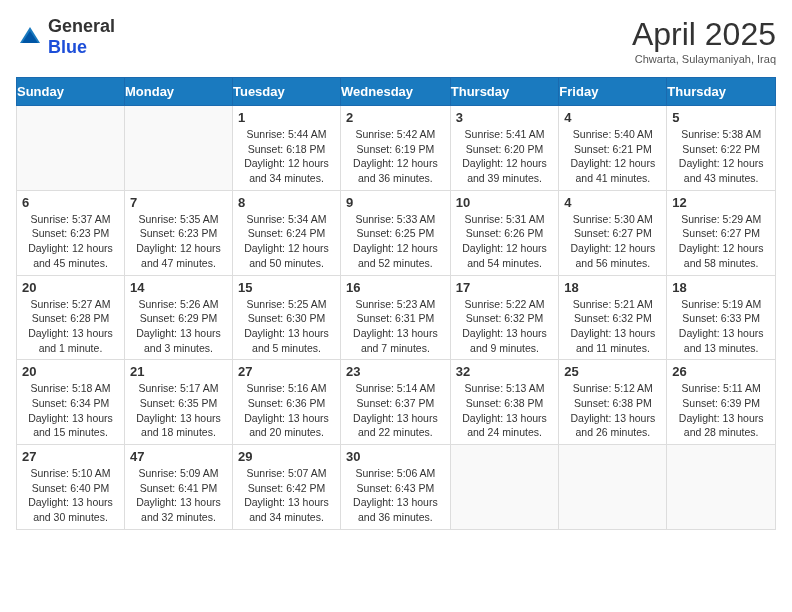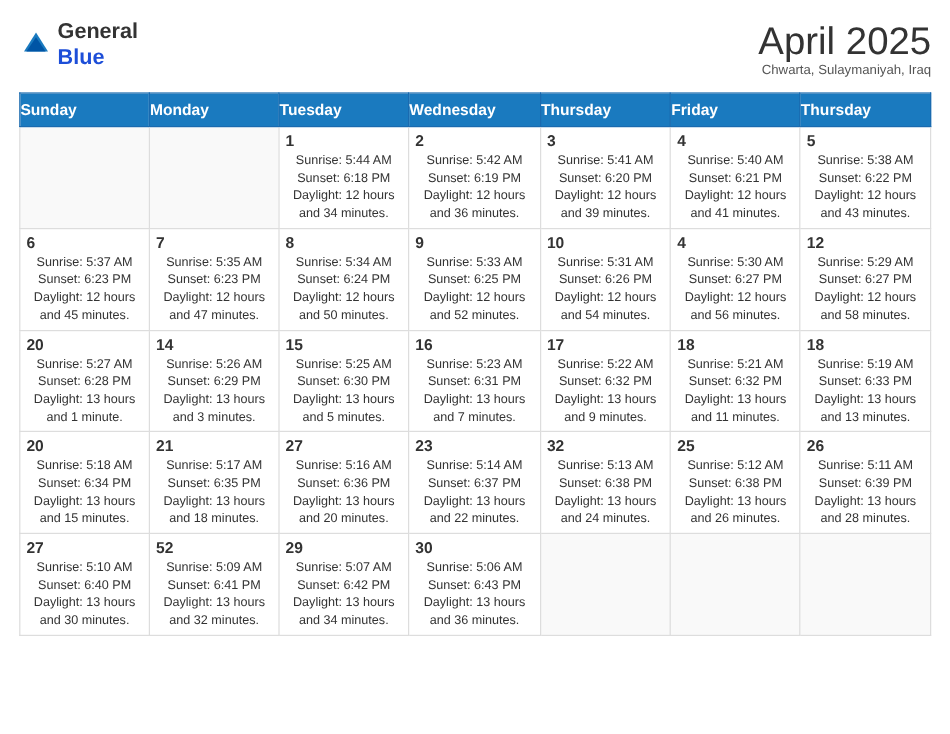--- a/index.html
+++ b/index.html
@@ -237,21 +237,21 @@
           <span class="day-number">26</span>
           <div class="day-info">Sunrise: 5:11 AM<br>Sunset: 6:39 PM<br>Daylight: 13 hours and 28 minutes.</div>
         </td>
       </tr>
       <tr class="week-row">
         <td>
           <span class="day-number">27</span>
           <div class="day-info">Sunrise: 5:10 AM<br>Sunset: 6:40 PM<br>Daylight: 13 hours and 30 minutes.</div>
         </td>
         <td>
-          <span class="day-number">52</span>
+          <span class="day-number">47</span>
           <div class="day-info">Sunrise: 5:09 AM<br>Sunset: 6:41 PM<br>Daylight: 13 hours and 32 minutes.</div>
         </td>
         <td>
           <span class="day-number">29</span>
           <div class="day-info">Sunrise: 5:07 AM<br>Sunset: 6:42 PM<br>Daylight: 13 hours and 34 minutes.</div>
         </td>
         <td>
           <span class="day-number">30</span>
           <div class="day-info">Sunrise: 5:06 AM<br>Sunset: 6:43 PM<br>Daylight: 13 hours and 36 minutes.</div>
         </td>

